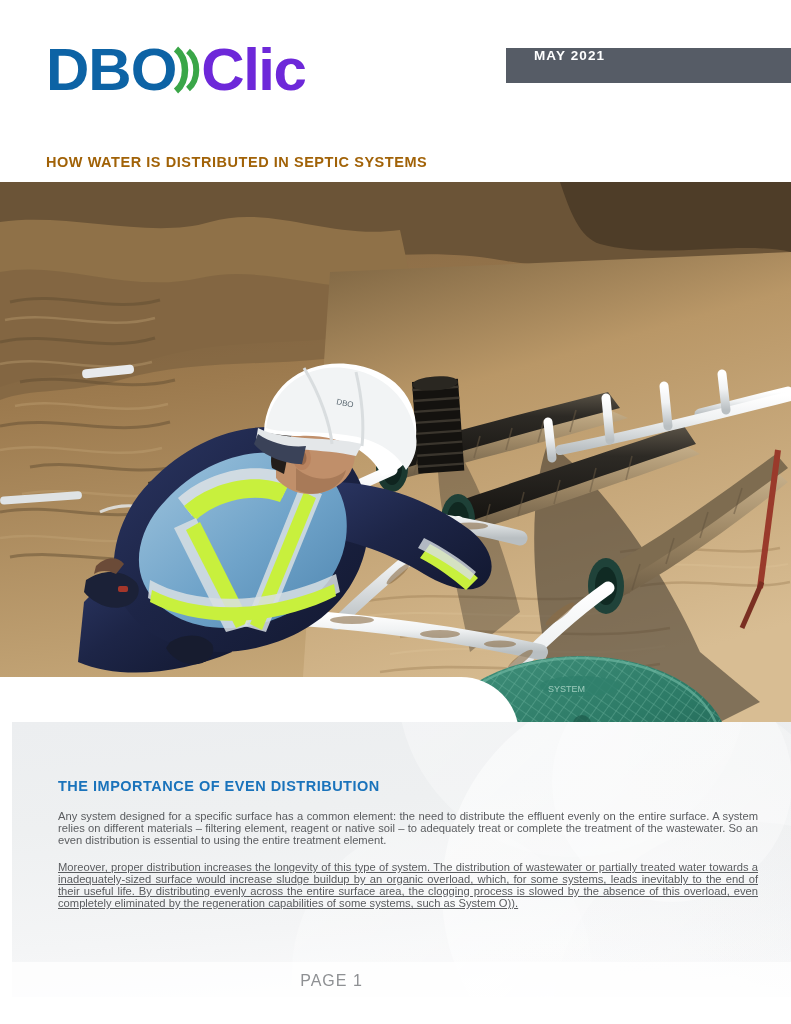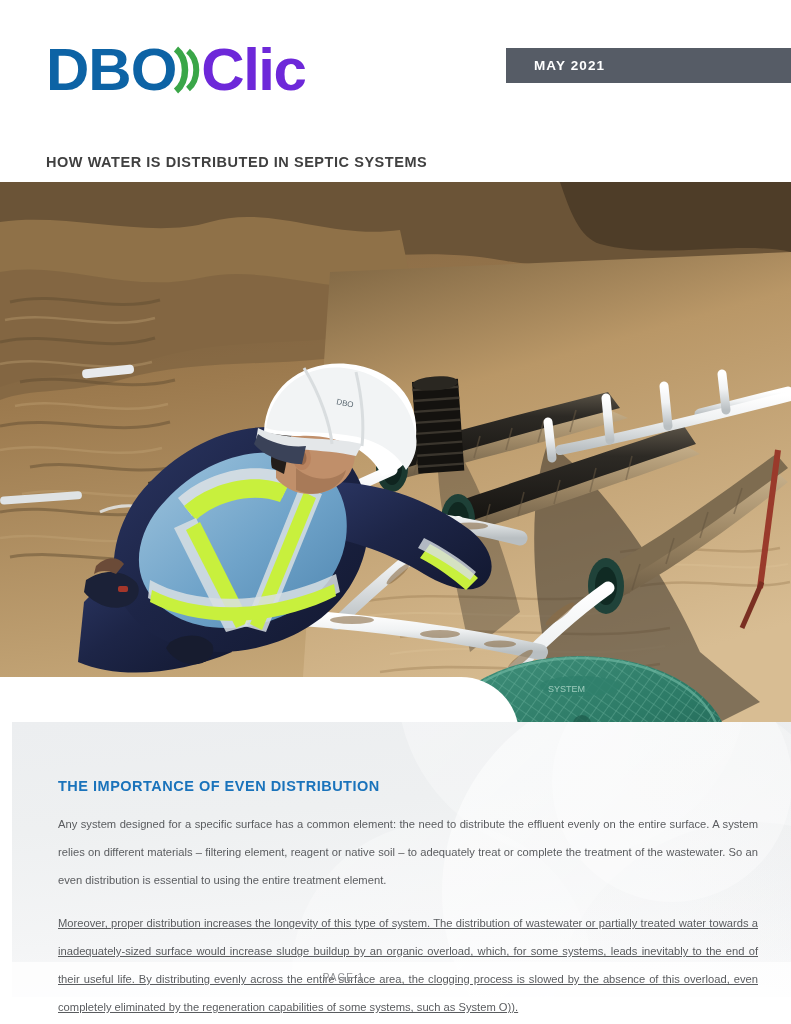--- a/index.html
+++ b/index.html
@@ -45,30 +45,30 @@
     font-size:60px; font-weight:bold; color:#6d28d9;
     letter-spacing:-1.5px; line-height:60px;
     margin-left:-2px;
     font-family:"Liberation Sans", sans-serif;
   }
 
   .date-banner {
     position:absolute; left:506px; top:48px;
     width:285px; height:35px;
     background:#565c66;
-    display:flex; align-items:center;
+    display:flex; align-items:flex-start;
   }
   .date-banner-text {
     color:#ffffff; font-size:13.5px; font-weight:bold;
     letter-spacing:1.1px; padding-left:28px;
   }
 
   .doc-title {
     position:absolute; left:46px; top:154px;
-    font-size:14.5px; font-weight:bold; color:#404040;
+    font-size:14.5px; font-weight:bold; color:#a16207;
     letter-spacing:0.55px;
   }
 
   
   .hero {
     position:absolute; left:0; top:182px;
     width:791px; height:540px;
     overflow:hidden;
     background:#9a7c52;
   }
@@ -99,29 +99,29 @@
 
   .section-heading {
     position:absolute; left:46px; top:56px;
     font-size:14.5px; font-weight:bold; color:#1a73bb;
     letter-spacing:0.5px;
   }
   .body-block {
     position:absolute; left:46px; top:88px; width:700px;
   }
   .body-p {
-    font-size:11.2px; line-height:28px; color:#5a5c5f;
+    font-size:11.2px; line-height:12px; color:#5a5c5f;
     text-align:justify;
   }
   .body-p + .body-p { margin-top:15px;text-decoration:underline; }
 
   .footer-page {
-    position:absolute; left:12px; top:250px; width:639px;
+    position:absolute; left:0; top:250px; width:639px;
     text-align:center;
-    font-size:10px; color:#8e9093; letter-spacing:1px;
+    font-size:16px; color:#8e9093; letter-spacing:1px;
   }
 </style>
 </head>
 <body>
 
 <div class="page">
 
   <div class="header">
 
     <div class="logo">

